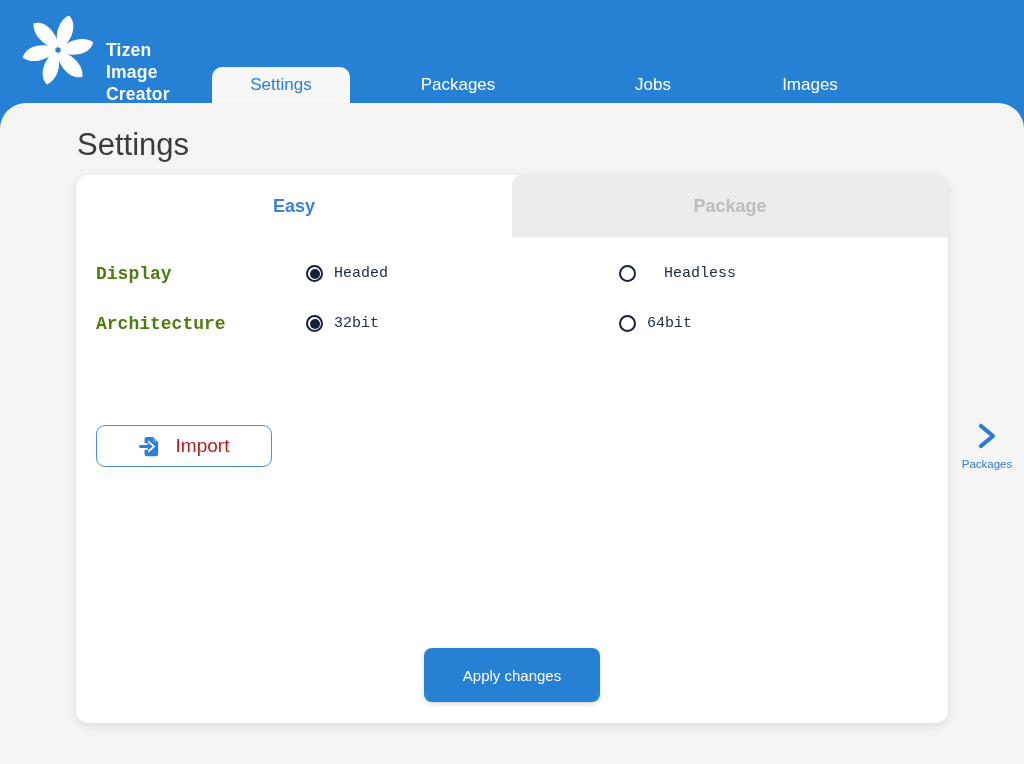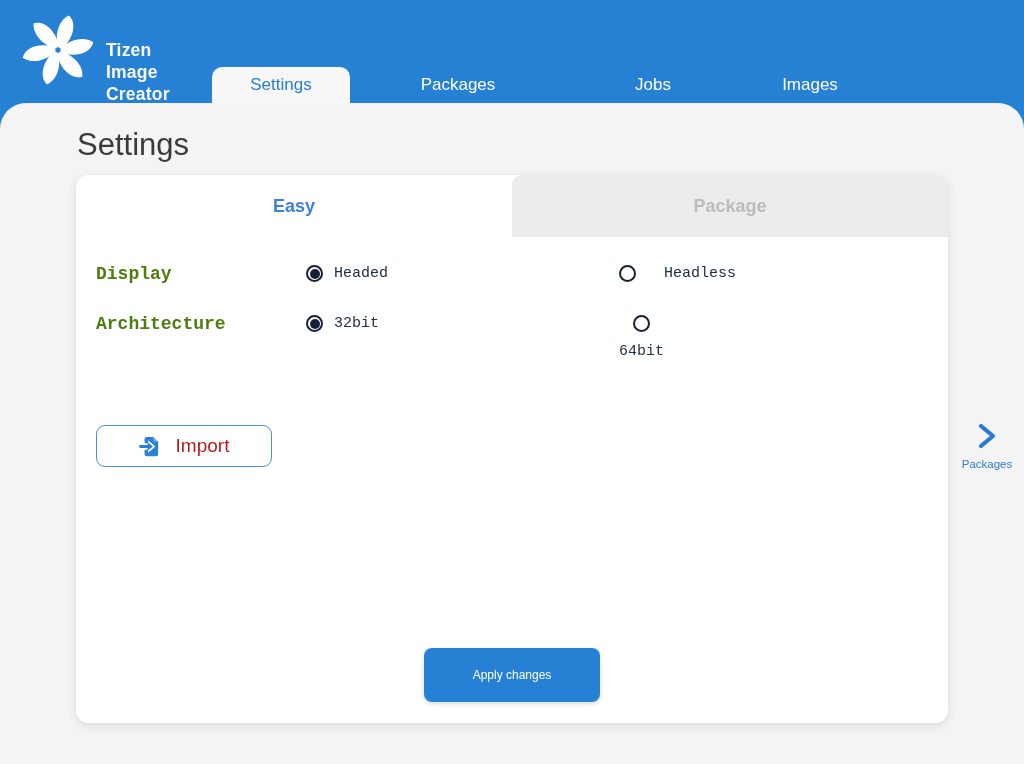--- a/index.html
+++ b/index.html
@@ -62,42 +62,42 @@
   .lbl-architecture { top: 139px; }
   .lbl-repo { top: 206px; }
 
   .option {
     position: absolute; display: flex; align-items: center; gap: 11px;
     font-size: 15px; color: #232f42; cursor: pointer; font-family: Liberation Mono, monospace;
   }
   .opt-r1c1 { left: 230px; top: 90px; }
   .opt-r1c2 { left: 543px; top: 90px; gap: 28px; }
   .opt-r2c1 { left: 230px; top: 140px; }
-  .opt-r2c2 { left: 543px; top: 140px; flex-direction: column; }
+  .opt-r2c2 { left: 543px; top: 140px; }
 
   .radio {
     width: 17px; height: 17px; border: 2px solid #172036; border-radius: 50%;
     background: #ffffff; position: relative; flex: 0 0 auto;
   }
   .radio.checked::after {
     content: ""; position: absolute; left: 1.5px; top: 1.5px; right: 1.5px; bottom: 1.5px;
     background: #172036; border-radius: 50%;
   }
 
   .import-btn {
     position: absolute; left: 20px; top: 250px; width: 176px; height: 42px;
     background: #ffffff; border: 1px solid #4a8fd9; border-radius: 9px;
     display: flex; align-items: center; justify-content: center; gap: 14px;
     color: #b91c1c; font-size: 19px; cursor: pointer;
     font-family: "Liberation Sans", sans-serif;
   }
 
   .apply-btn {
     position: absolute; left: 348px; top: 473px; width: 176px; height: 54px;
-    background: #2680d3; color: #ffffff; font-size: 12px;
+    background: #2680d3; color: #ffffff; font-size: 15px;
     border: none; border-radius: 8px; cursor: pointer;
     box-shadow: 0 2px 5px rgba(0,0,0,.15);
     font-family: "Liberation Sans", sans-serif;
   }
 
   
   .side-nav {
     position: absolute; left: 950px; top: 320px; width: 74px;
     display: flex; flex-direction: column; align-items: center; gap: 9px;
     cursor: pointer;

